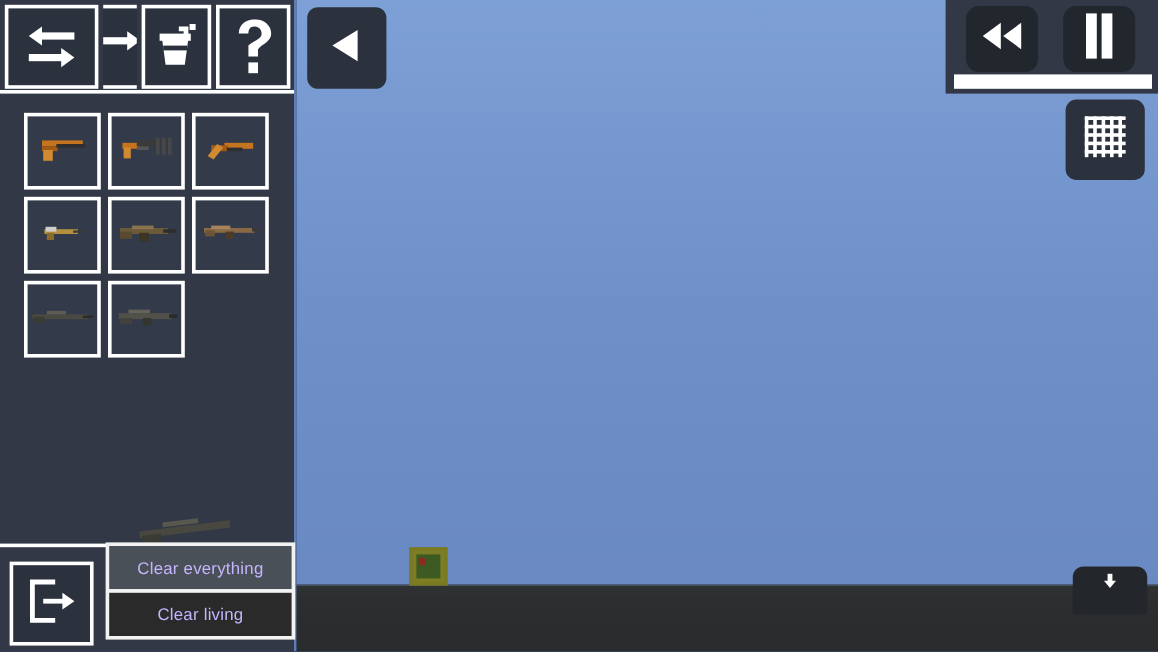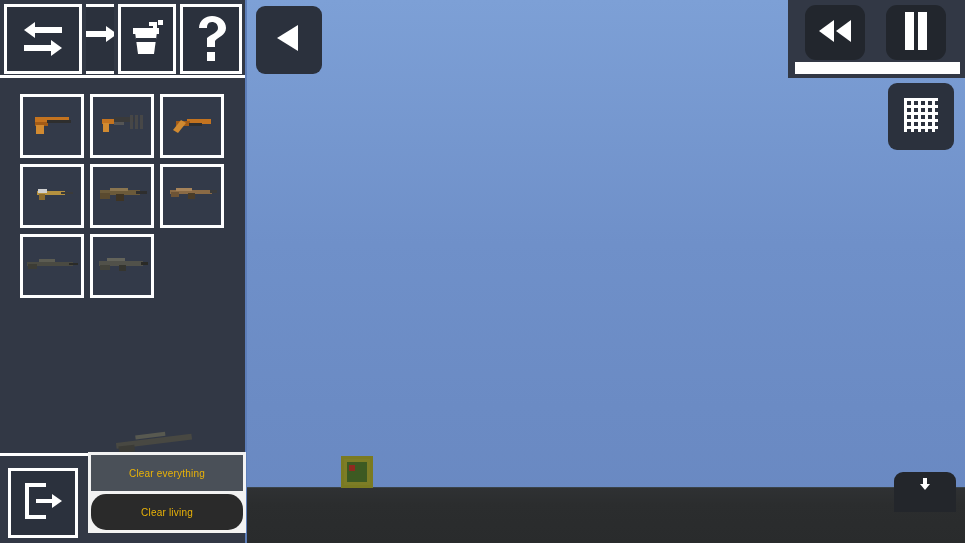--- a/index.html
+++ b/index.html
@@ -157,28 +157,28 @@
     width: 158px;
     background: #f2f2f2;
     padding: 3px;
     box-sizing: border-box;
   }
   .menu-item {
     height: 36px;
     display: flex;
     align-items: center;
     justify-content: center;
-    color: #eab308;
-    font-size: 10px;
+    color: #c4b5fd;
+    font-size: 14px;
     letter-spacing: 0.2px;
     cursor: pointer;
     box-sizing: border-box;
   }
   .menu-item.hovered { background: #4a5058; }
-  .menu-item.normal  { background: #2a2a2a; border-radius: 15px; }
+  .menu-item.normal  { background: #2a2a2a; }
   .menu-sep { height: 3px; background: #f2f2f2; }
 
   
   #collapse-btn {
     position: absolute;
     left: 256px;
     top: 6px;
     width: 66px;
     height: 68px;
     border-radius: 9px;

